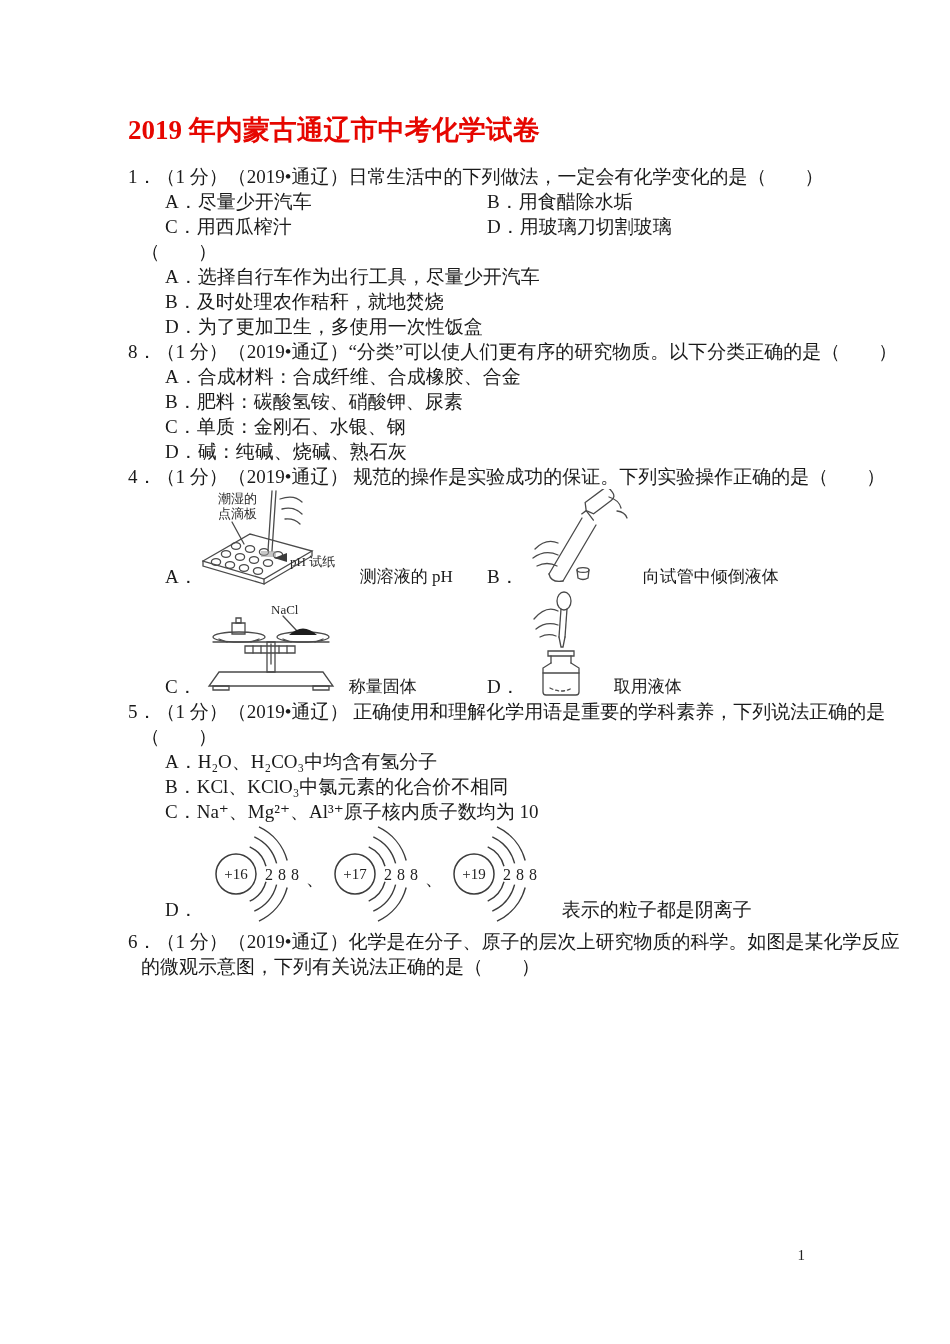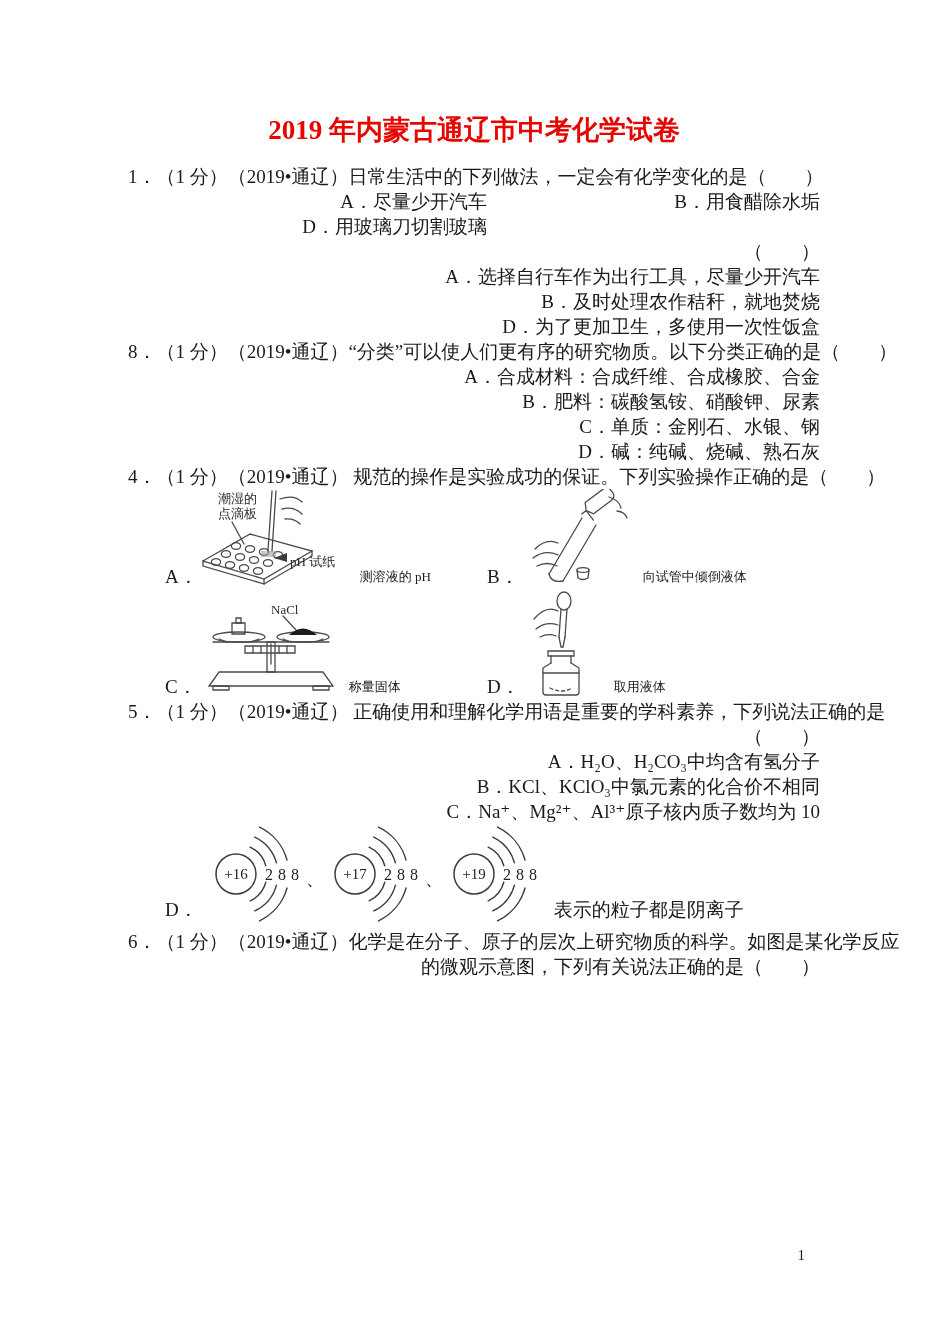--- a/index.html
+++ b/index.html
@@ -3,66 +3,67 @@
 <meta charset="utf-8">
 <style>
   html,body{margin:0;padding:0;background:#ffffff;}
   body{
     width:950px;height:1344px;overflow:hidden;position:relative;
     font-family:"Liberation Serif","DejaVu Serif",serif;
     color:#1a1a1a;
   }
   .page{padding:112px 130px 0 128px;width:692px;}
   .title{
-    margin:0 0 16px 0;text-align:center;
+    margin:0 0 16px 0;
     font-size:27px;font-weight:bold;color:#e60600;line-height:36px;
     white-space:nowrap;
   }
   .heading{margin:0;font-weight:bold;font-size:20px;line-height:26px;}
   .heading .hline{display:block;white-space:nowrap;}
   .stem{margin:0;font-size:19px;line-height:25px;}
   .stem .sline{display:block;white-space:nowrap;}
   .stem .sline.cont{padding-left:13px;}
   .opt{display:block;margin-left:37px;font-size:19px;line-height:25px;white-space:nowrap;}
   .opts-2col{display:grid;grid-template-columns:322px auto;margin-left:37px;}
   .opts-2col .opt{margin-left:0;}
   .fig-grid{display:grid;grid-template-columns:322px auto;margin-left:37px;align-items:end;}
   .fig-cell{display:flex;align-items:flex-end;}
   .opt-letter{font-size:19px;line-height:25px;margin-right:4px;white-space:nowrap;}
-  .fig-caption{font-size:13px;line-height:25px;margin-left:8px;white-space:nowrap;}
+  .fig-caption{font-size:17px;line-height:25px;margin-left:8px;white-space:nowrap;}
   .figure{flex:0 0 auto;}
   .figure *{vector-effect:non-scaling-stroke;}
   .sketch{stroke:#4a4a4a;stroke-width:1.3;fill:none;stroke-linecap:round;}
   .sketch-text{font-size:13px;fill:#2a2a2a;stroke:none;font-family:"Liberation Serif","DejaVu Serif",serif;}
   .atom-row{display:flex;align-items:flex-end;margin-left:0;}
   .atom-row .d-letter{font-size:19px;line-height:25px;margin:0 14px 2px 37px;}
   .atom-sep{font-size:19px;align-self:center;margin:10px 6px 0 2px;}
-  .atom-caption{font-size:19px;line-height:25px;margin:0 0 2px 12px;white-space:nowrap;}
+  .atom-caption{font-size:19px;line-height:25px;margin:0 0 2px 20px;white-space:nowrap;}
   .atom-svg text{font-family:"Liberation Serif","DejaVu Serif",serif;fill:#222;}
   .shell{stroke:#3c3c3c;stroke-width:1.4;fill:none;}
   .nucleus-circle{stroke:#3c3c3c;stroke-width:1.5;fill:none;}
   .page-number{position:absolute;right:145px;bottom:80px;font-size:15px;color:#222;}
-  .q{margin:0;text-align:right;}
+  .q{margin:0;}
   .mt6{margin-top:5px;}
 </style>
 </head>
 <body>
 
 <div class="page">
 
   <h1 class="title">2019 年内蒙古通辽市中考化学试卷</h1>
 
 
   <div class="q">
     <p class="stem">
         <span class="sline">1．（1 分）（2019•通辽）日常生活中的下列做法，一定会有化学变化的是（　　）</span>
       </p>
     <div class="opts-2col">
       <span class="opt">A．尽量少开汽车</span>
       <span class="opt">B．用食醋除水垢</span>
+      <span class="opt">C．用西瓜榨汁</span>
       <span class="opt">D．用玻璃刀切割玻璃</span>
     </div>
   </div>
 
   <div class="q">
     <p class="stem">
       <span class="sline cont">（　　）</span>
     </p>
     <span class="opt">A．选择自行车作为出行工具，尽量少开汽车</span>
     <span class="opt">B．及时处理农作秸秆，就地焚烧</span>

